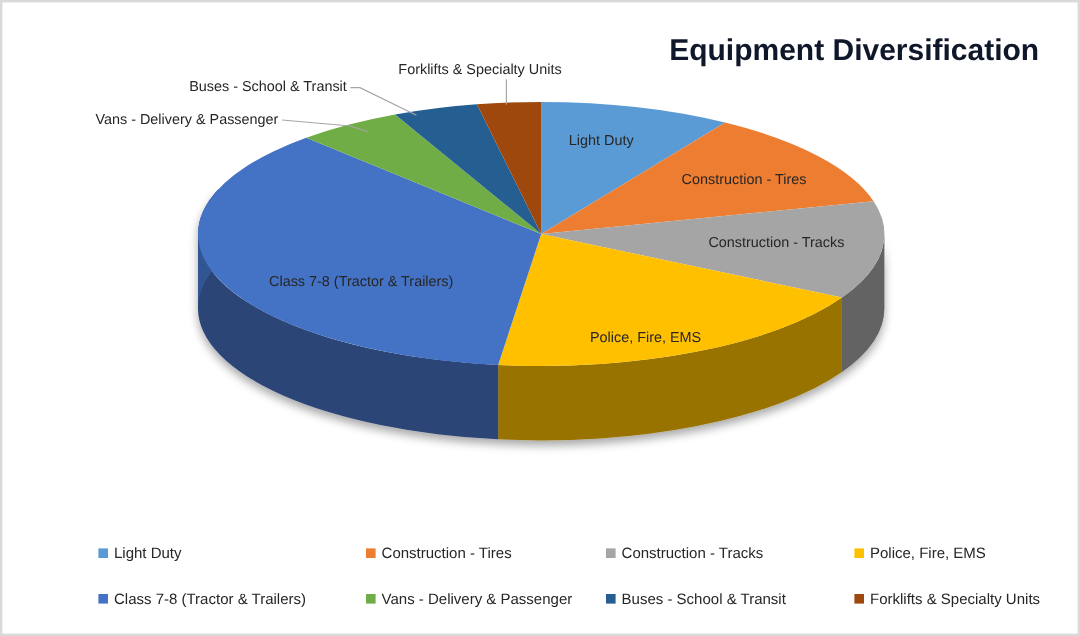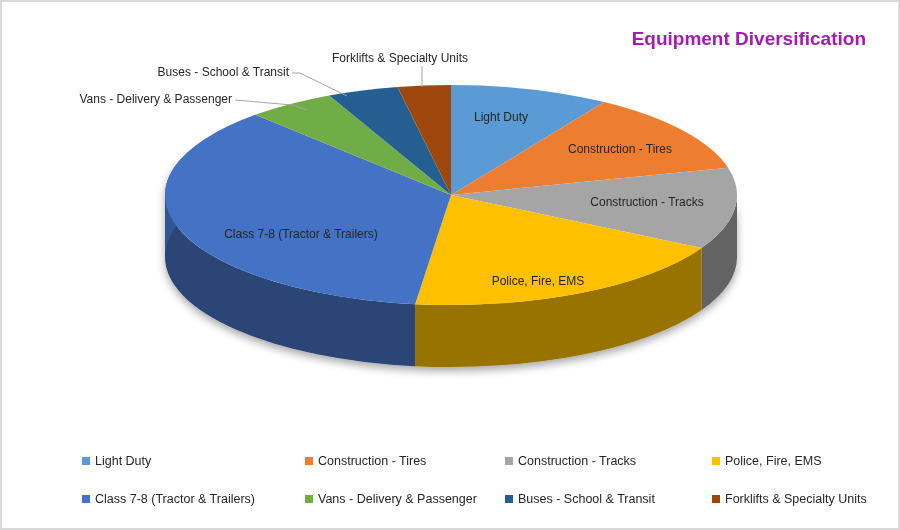--- a/index.html
+++ b/index.html
@@ -1,18 +1,18 @@
 <!DOCTYPE html>
 <html><head>
 <meta charset="utf-8">
 <style>
   html, body { margin: 0; padding: 0; background: #ffffff; }
   body { width: 900px; height: 530px; overflow: hidden; font-family: "Liberation Sans", "DejaVu Sans", sans-serif; }
   .frame { position: absolute; left: 0; top: 0; width: 896px; height: 526px; border: 2px solid #d9d9d9; background: #fff; }
-  .title { position: absolute; right: 32px; top: 26px; font-size: 19px; font-weight: bold; color: #a21caf; }
+  .title { position: absolute; right: 32px; top: 26px; font-size: 25px; font-weight: bold; color: #0f172a; }
   svg.pie { position: absolute; left: 0; top: 0; }
   .lbl { font-size: 12px; fill: #262626; }
   .legend { position: absolute; left: 80px; top: 452px; width: 800px; display: grid; grid-template-columns: 223px 200px 207px 170px; row-gap: 24px; }
   .leg-item { display: flex; align-items: center; font-size: 12.5px; color: #262626; white-space: nowrap; }
   .swatch { width: 8px; height: 8px; margin-right: 5px; display: inline-block; }
 </style>
 </head>
 <body>
 
 <div class="frame">

